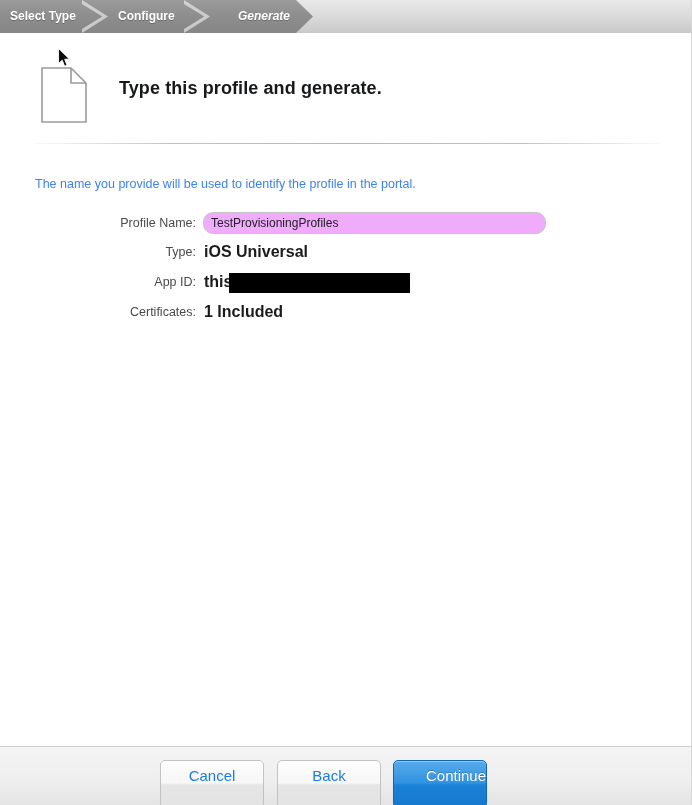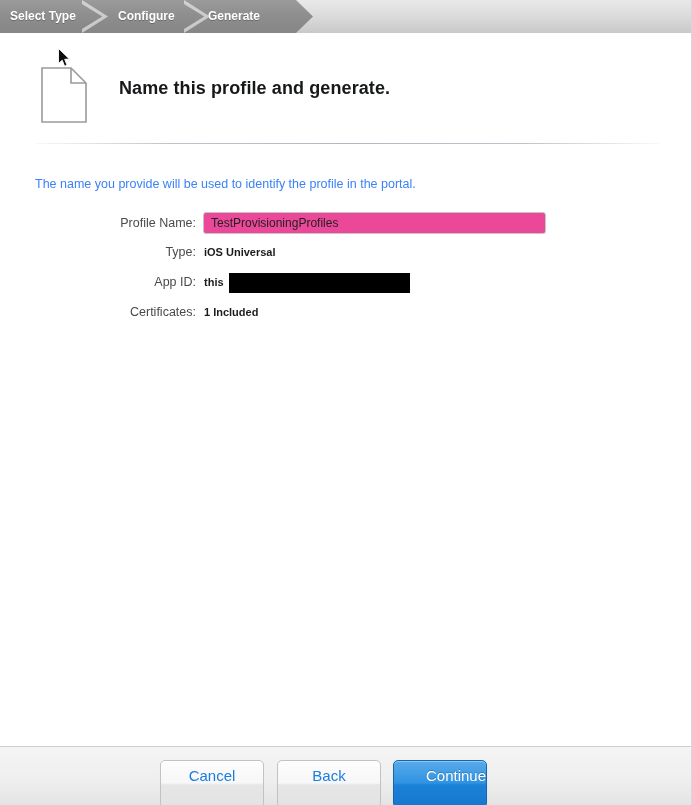--- a/index.html
+++ b/index.html
@@ -148,37 +148,37 @@
     width: 188px;
     text-align: right;
     font-size: 12.5px;
     color: #4a4a4a;
     line-height: 22px;
   }
   .row .val {
     position: absolute;
     left: 196px;
     top: 0;
-    font-size: 11px;
+    font-size: 16px;
     font-weight: bold;
     color: #1b1b1b;
     line-height: 22px;
   }
   .row.input-row .lbl { line-height: 24px; }
 
   .name-input {
     position: absolute;
     left: 195px;
     top: 1px;
     width: 343px;
     height: 22px;
     box-sizing: border-box;
     border: 1px solid #c5c5c5;
-    border-radius: 3px;
-    background: #ec4899;
+    border-radius: 10px;
+    background: #f0abfc;
     font-family: "Liberation Sans", sans-serif;
     font-size: 12px;
     color: #222222;
     padding: 0 7px;
     outline: none;
   }
 
   
   .redact {
     position: absolute;
@@ -242,39 +242,39 @@
     <div class="step on" style="left:10px;">
       <span>Select Type</span>
     </div>
     <div class="step-sep" style="left:82px;"></div>
 
     <div class="step on" style="left:118px;">
       <span>Configure</span>
     </div>
     <div class="step-sep" style="left:184px;"></div>
 
-    <div class="step on" style="left:208px;">
+    <div class="step on" style="left:238px;font-style:italic;">
       <span>Generate</span>
     </div>
 
     <div class="step off" style="left:322px;">
       <span>Download</span>
     </div>
   </div>
 
   <svg class="cursor" viewBox="0 0 14 20">
     <polygon points="0.5,0.5 0.5,15.5 4.2,12.2 6.6,18.2 9.0,17.1 6.7,11.3 11.4,11.0" fill="#0d0d0d" stroke="#ffffff" stroke-width="0.9" stroke-linejoin="round"></polygon>
   </svg>
 
   <svg class="doc-icon" viewBox="0 0 46 56">
     <path d="M1,1 L30,1 L45,16 L45,55 L1,55 Z" fill="#ffffff" stroke="#9a9a9a" stroke-width="1.6" stroke-linejoin="miter"></path>
     <path d="M30,1 L30,16 L45,16" fill="none" stroke="#9a9a9a" stroke-width="1.6" stroke-linejoin="miter"></path>
   </svg>
 
-  <div class="page-title">Name this profile and generate.</div>
+  <div class="page-title">Type this profile and generate.</div>
   <div class="header-rule"></div>
 
   <div class="intro">The name you provide will be used to identify the profile in the portal.</div>
 
   <div class="form">
 
     <div class="row input-row">
       <div class="lbl">Profile Name:</div>
       <input class="name-input" type="text" value="TestProvisioningProfiles" style="">
     </div>

